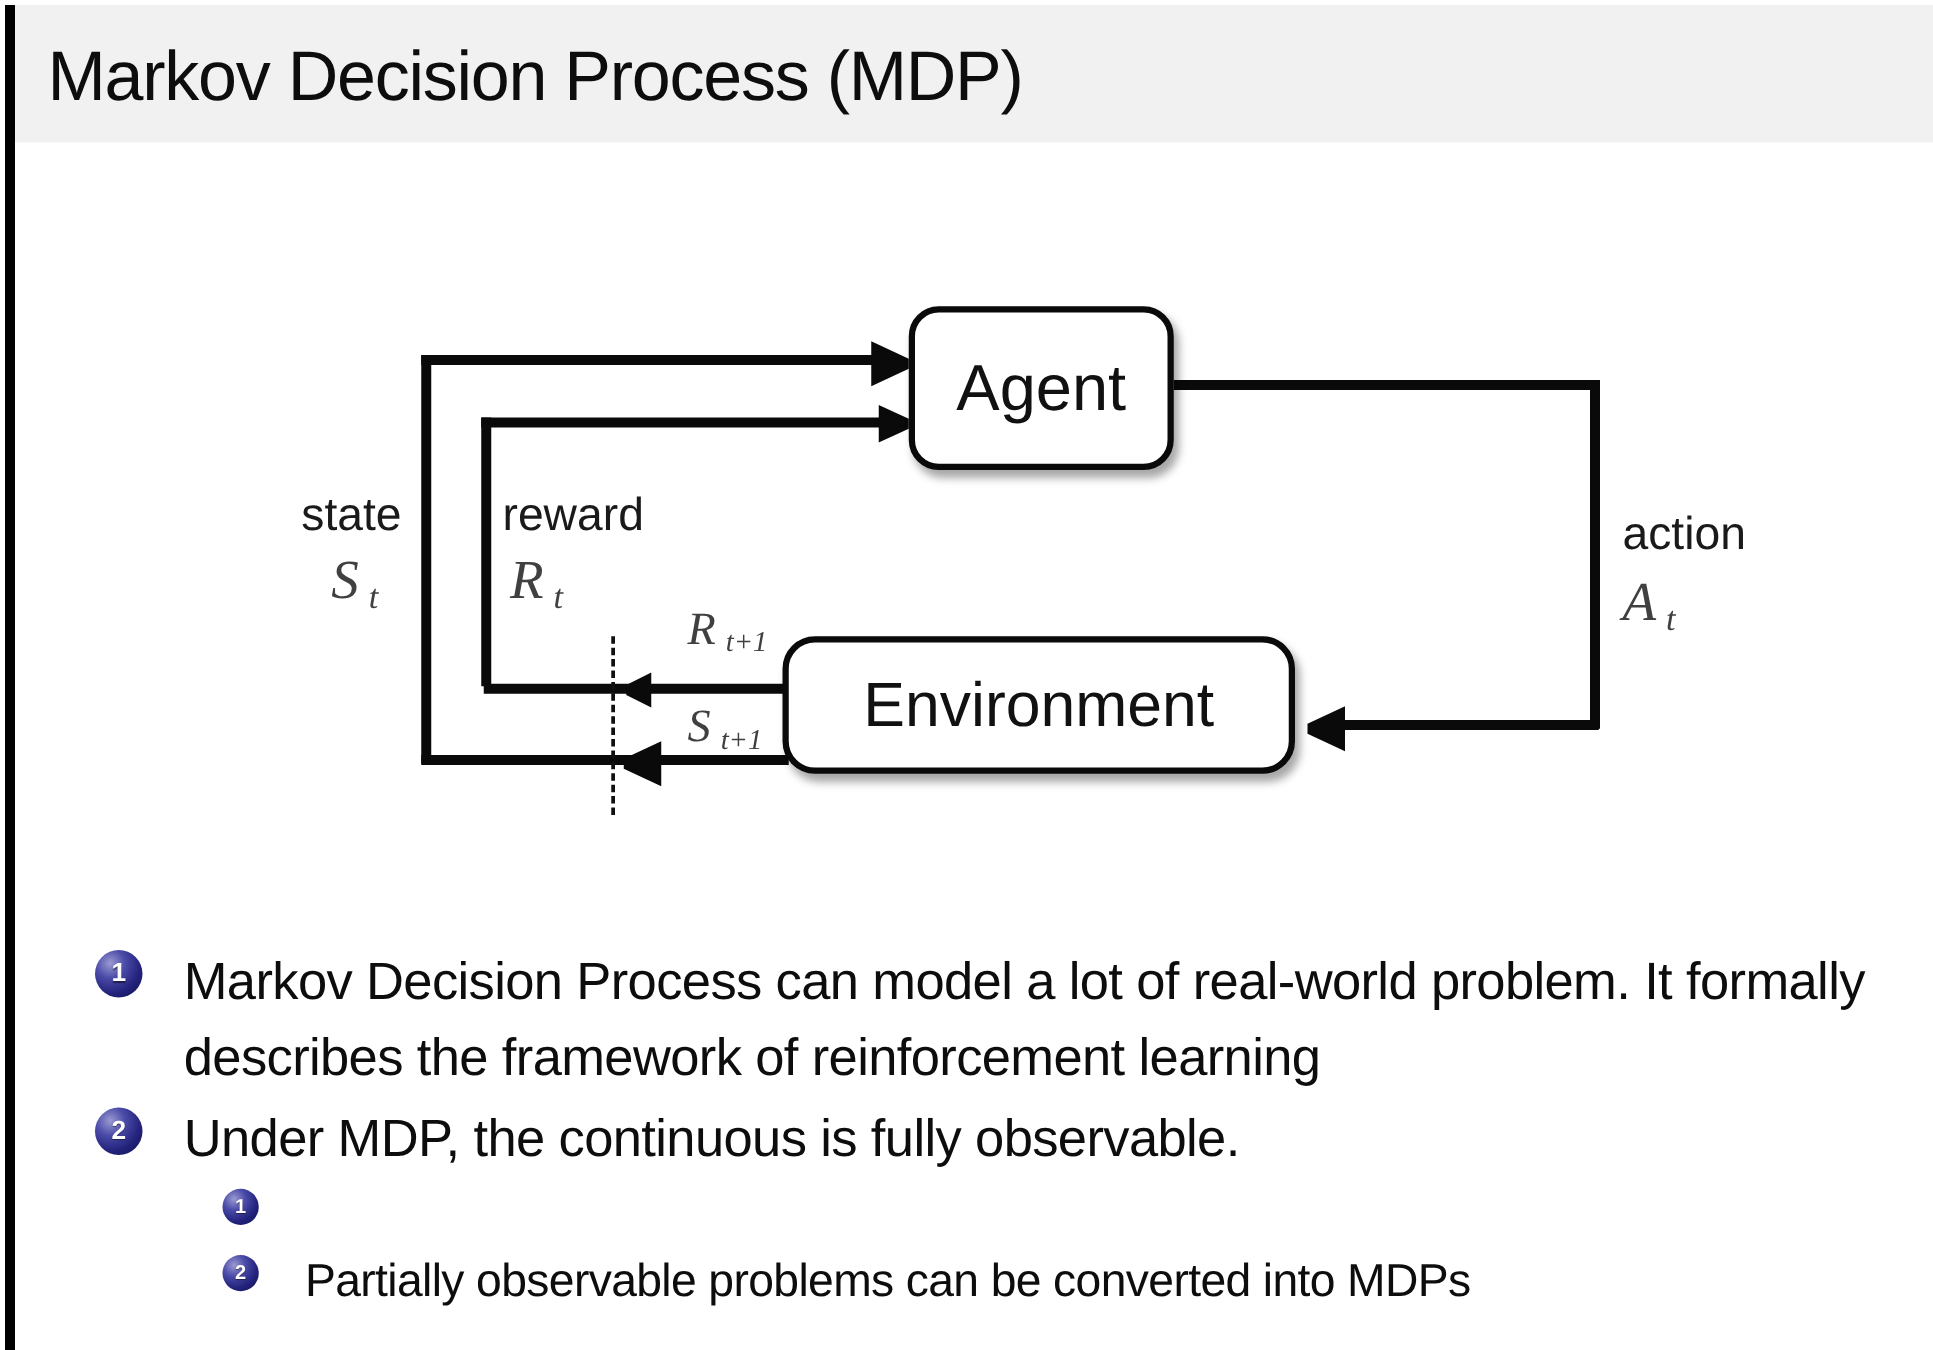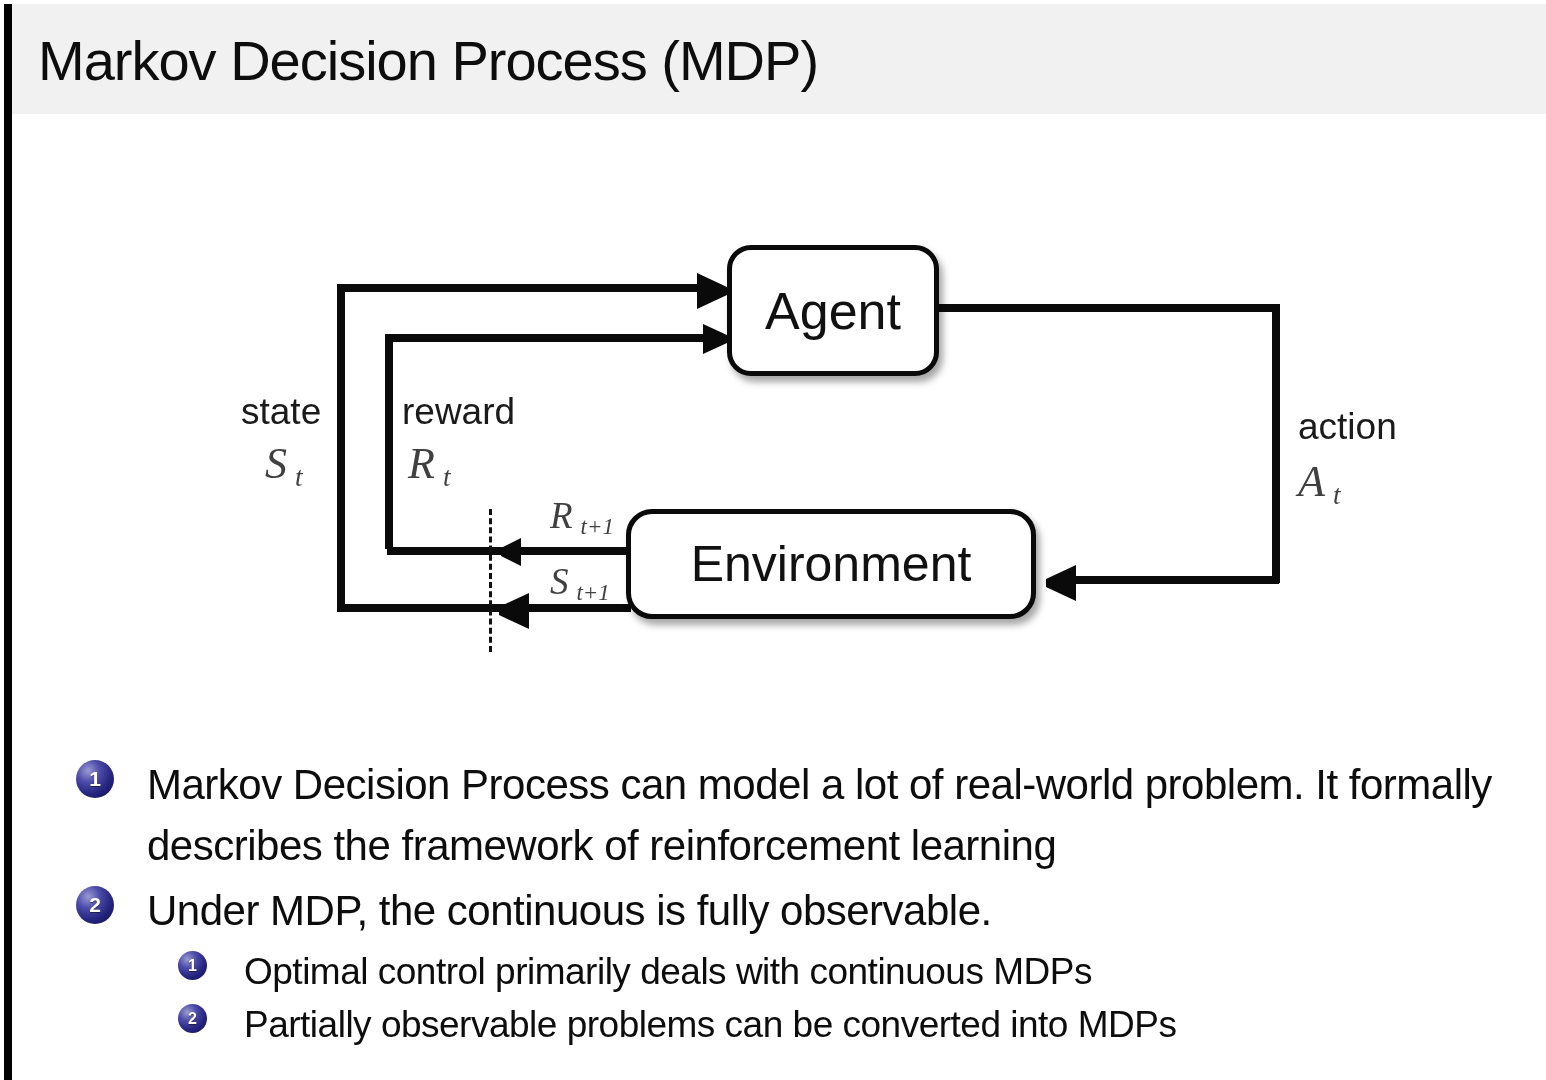--- a/index.html
+++ b/index.html
@@ -60,21 +60,21 @@
   .dlabel { position: absolute; font-size: 37px; color: #1a1a1a; }
   .lbl-state  { left: 233px;  top: 273px; }
   .lbl-reward { left: 394px;  top: 273px; }
   .lbl-action { left: 1290px; top: 288px; text-align: right; }
 
   .math { position: absolute; font-family: "Liberation Serif", serif; font-style: italic; color: #404040; }
   .math sub { font-size: 0.62em; font-style: italic; vertical-align: -0.28em; letter-spacing: 0; }
   .m-st { left: 253px;  top: 320px; font-size: 44px; }
   .m-rt { left: 396px;  top: 320px; font-size: 44px; }
   .m-at { left: 1286px; top: 338px; font-size: 44px; }
-  .m-rt1 { left: 538px; top: 376px; font-size: 37px; }
+  .m-rt1 { left: 538px; top: 364px; font-size: 37px; }
   .m-st1 { left: 538px; top: 442px; font-size: 37px; }
 
   
   .list { position: absolute; left: 0; top: 0; width: 1546px; }
   .row { position: absolute; display: flex; align-items: flex-start; }
   .row-1 { left: 68px;  top: 742px; width: 1455px; }
   .row-2 { left: 68px;  top: 868px; width: 1455px; }
   .row-s1 { left: 170px; top: 934px; width: 1340px; }
   .row-s2 { left: 170px; top: 987px; width: 1340px; }
 
@@ -149,21 +149,20 @@
     <div class="btext">Markov Decision Process can model a lot of real-world problem. It formally describes the framework of reinforcement learning</div>
   </div>
 
   <div class="row row-2">
     <div class="ball ball-main">2</div>
     <div class="btext">Under MDP, the continuous is fully observable.</div>
   </div>
 
   <div class="row row-s1">
     <div class="ball ball-sub">1</div>
-    <div class="stext">Optimal control primarily deals with continuous MDPs</div>
   </div>
 
   <div class="row row-s2">
     <div class="ball ball-sub">2</div>
     <div class="stext">Partially observable problems can be converted into MDPs</div>
   </div>
 
 </div>
 
 </body></html>

